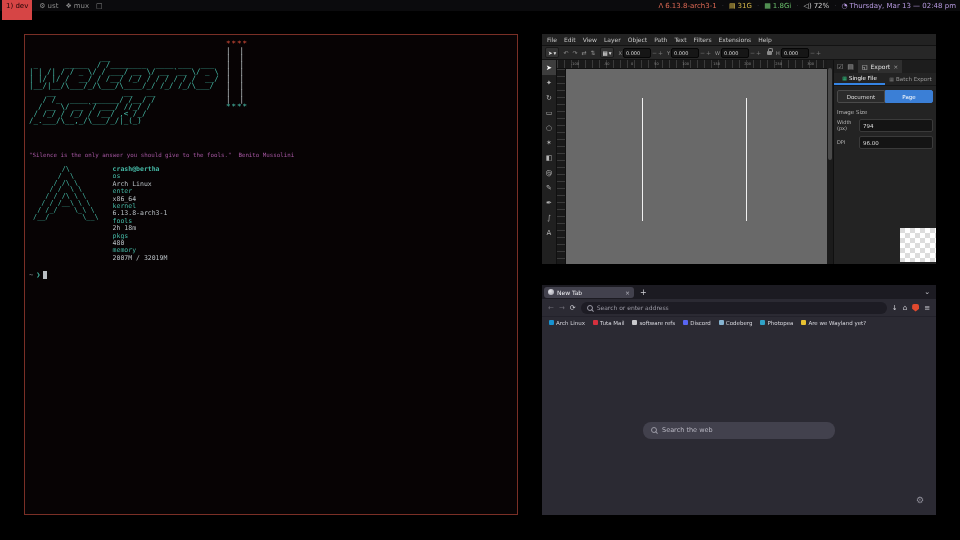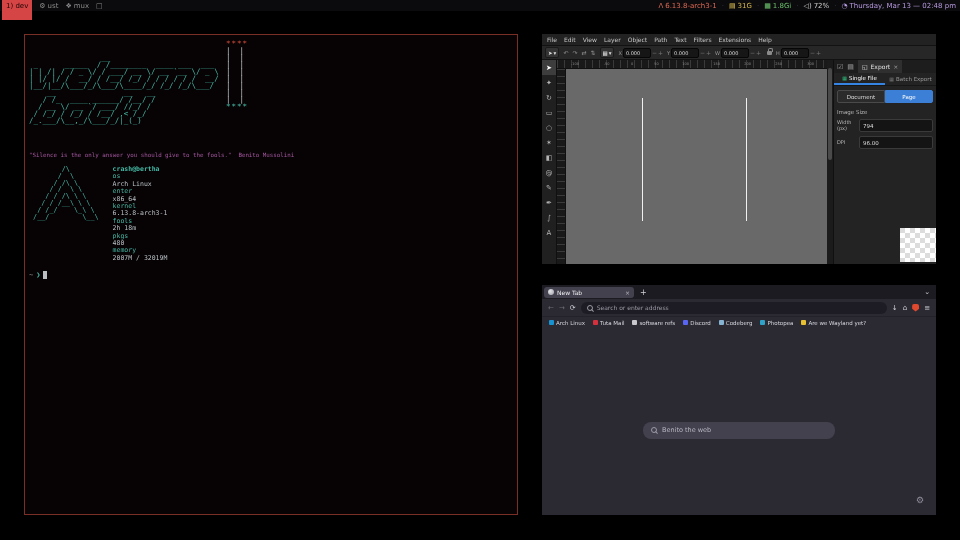--- a/index.html
+++ b/index.html
@@ -391,19 +391,19 @@
         <span>Photopea</span>
       </span>
         <span class="bm">
         <span class="bmdot" style="background: rgb(232, 193, 50);"></span>
         <span>Are we Wayland yet?</span>
       </span>
       </div>
     <div id="content">
       <div id="websearch">
         <span class="mag"></span>
-        <span class="ph">Benito the web</span>
+        <span class="ph">Search the web</span>
       </div>
       <span id="ntp-gear">⚙</span>
     </div>
   </div>
 
 </div>
 
 </body></html>

